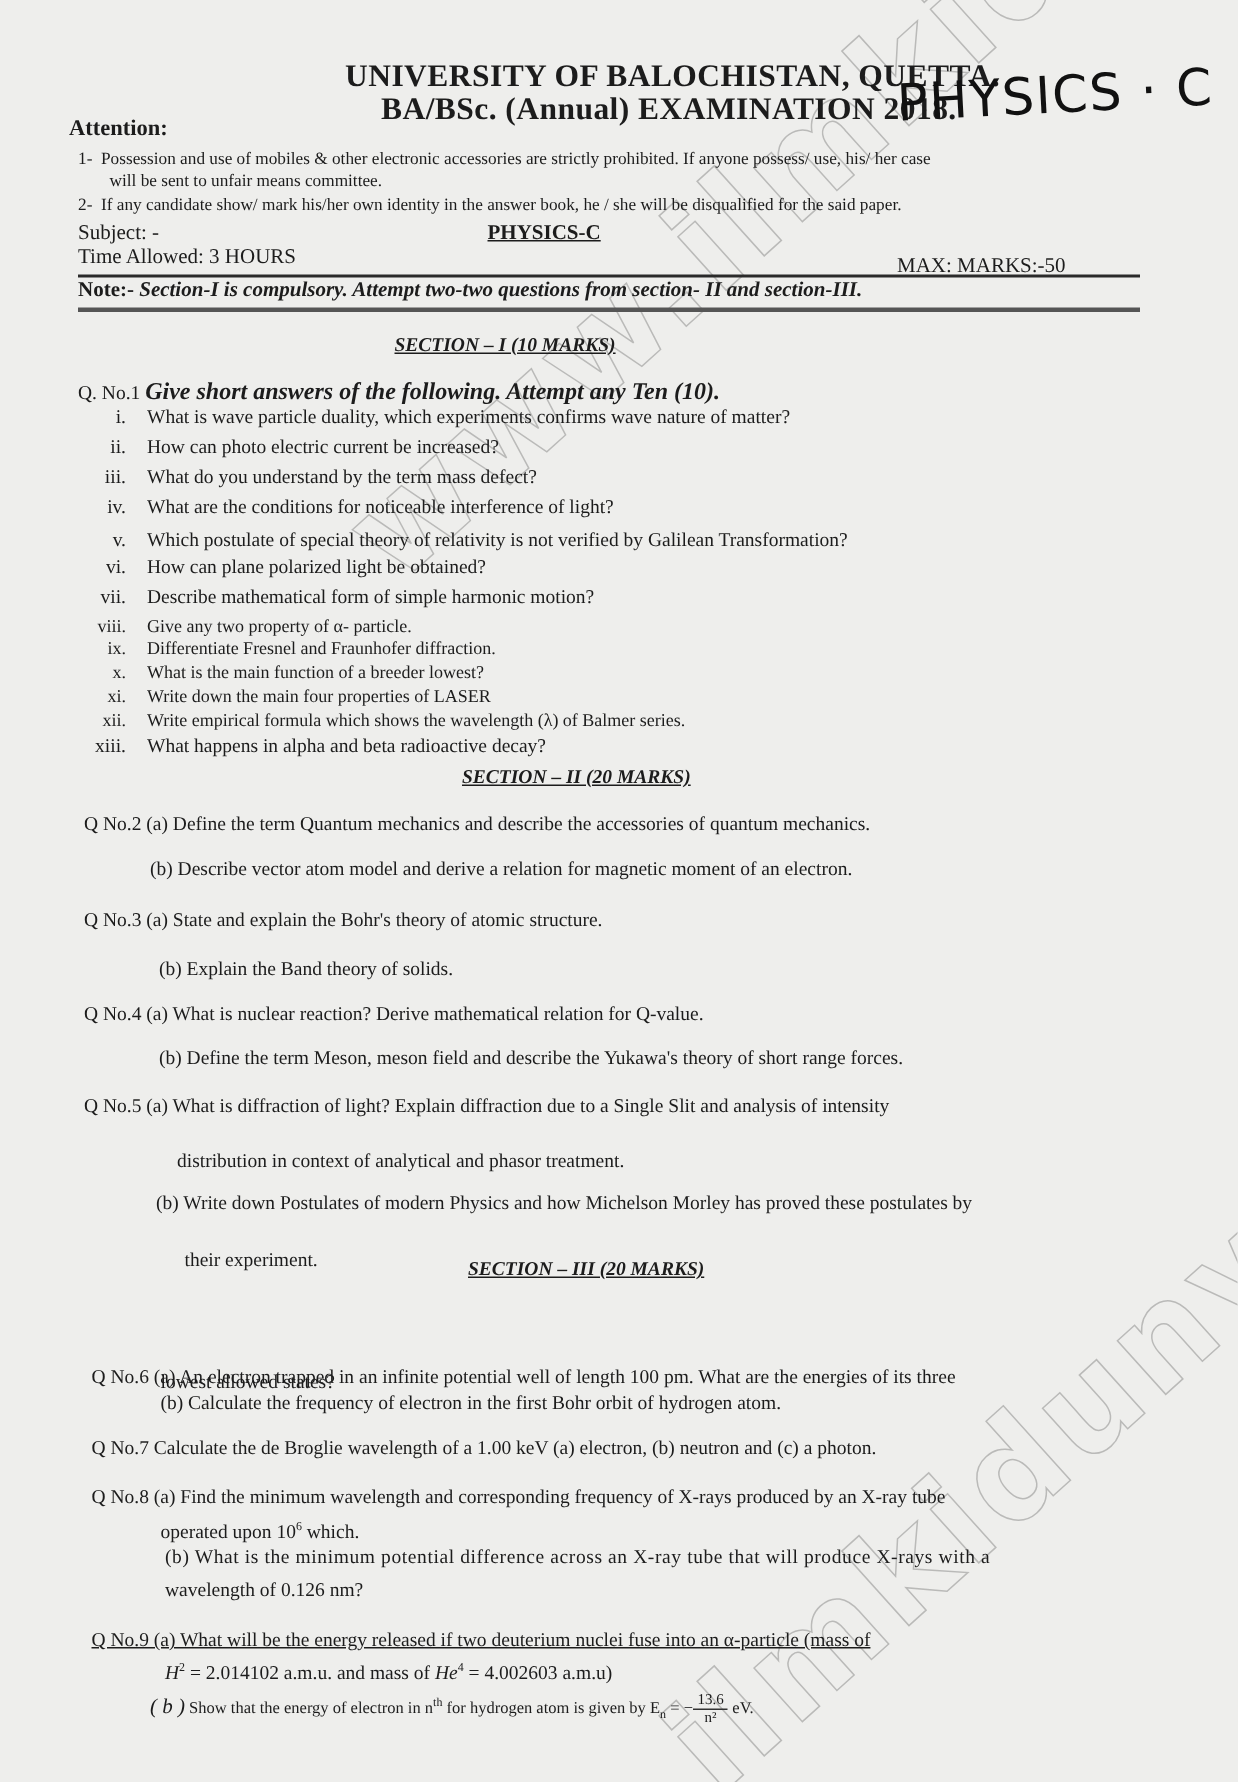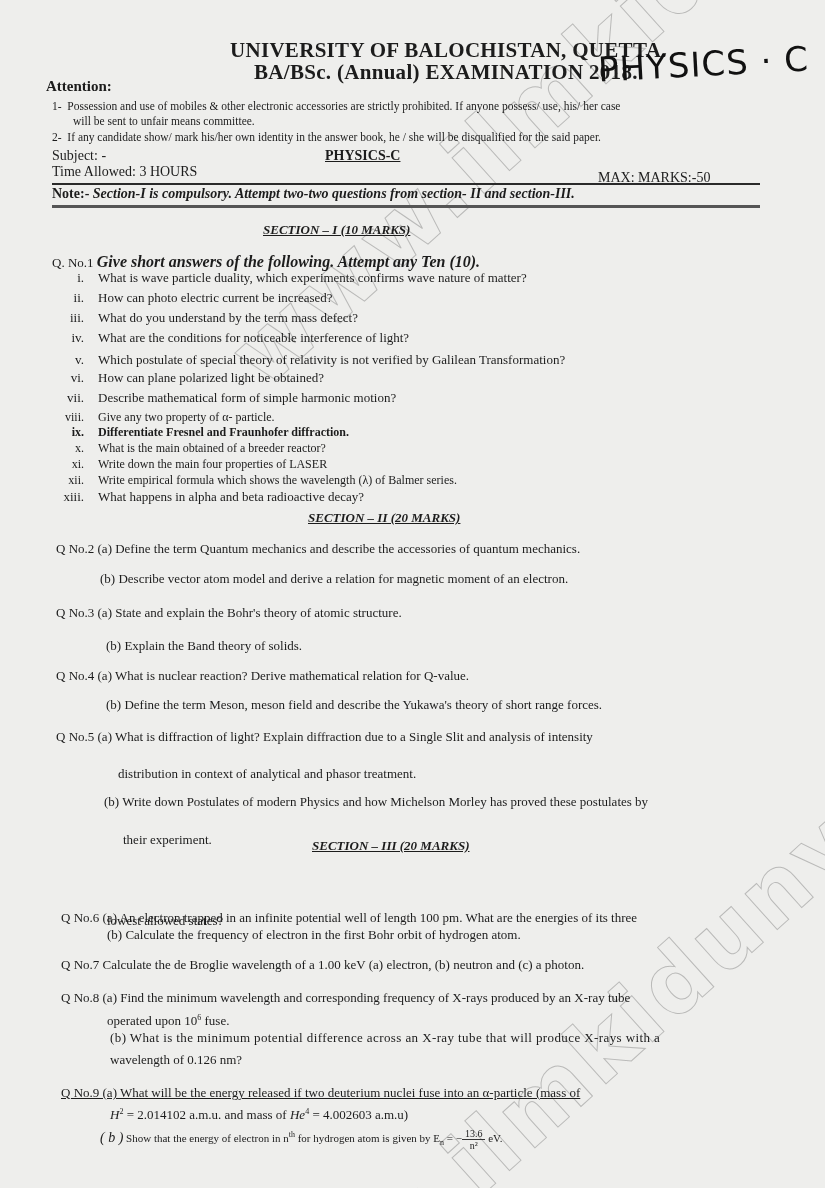--- a/index.html
+++ b/index.html
@@ -65,22 +65,22 @@
 </div>
 
 <div class="abs q" style="left:50px;top:270px;"><span class="num">i.</span><span>What is wave particle duality, which experiments confirms wave nature of matter?</span></div>
 <div class="abs q" style="left:50px;top:290px;"><span class="num">ii.</span><span>How can photo electric current be increased?</span></div>
 <div class="abs q" style="left:50px;top:310px;"><span class="num">iii.</span><span>What do you understand by the term mass defect?</span></div>
 <div class="abs q" style="left:50px;top:330px;"><span class="num">iv.</span><span>What are the conditions for noticeable interference of light?</span></div>
 <div class="abs q" style="left:50px;top:352px;"><span class="num">v.</span><span>Which postulate of special theory of relativity is not verified by Galilean Transformation?</span></div>
 <div class="abs q" style="left:50px;top:370px;"><span class="num">vi.</span><span>How can plane polarized light be obtained?</span></div>
 <div class="abs q" style="left:50px;top:390px;"><span class="num">vii.</span><span>Describe mathematical form of simple harmonic motion?</span></div>
 <div class="abs qs" style="left:50px;top:410px;"><span class="num">viii.</span><span>Give any two property of α- particle.</span></div>
-<div class="abs qs" style="left:50px;top:425px;font-weight:bold;"><span class="num">ix.</span><span>Differentiate Fresnel and Fraunhofer diffraction.</span></div>
-<div class="abs qs" style="left:50px;top:441px;"><span class="num">x.</span><span>What is the main obtained of a breeder reactor?</span></div>
+<div class="abs qs" style="left:50px;top:425px;"><span class="num">ix.</span><span>Differentiate Fresnel and Fraunhofer diffraction.</span></div>
+<div class="abs qs" style="left:50px;top:441px;"><span class="num">x.</span><span>What is the main function of a breeder lowest?</span></div>
 <div class="abs qs" style="left:50px;top:457px;"><span class="num">xi.</span><span>Write down the main four properties of LASER</span></div>
 <div class="abs qs" style="left:50px;top:473px;"><span class="num">xii.</span><span>Write empirical formula which shows the wavelength (λ) of Balmer series.</span></div>
 <div class="abs q" style="left:50px;top:489px;"><span class="num">xiii.</span><span>What happens in alpha and beta radioactive decay?</span></div>
 
 <div class="abs sec" style="left:308px;top:510px;">SECTION – II (20 MARKS)</div>
 <div class="abs q" style="left:56px;top:541px;">Q No.2 (a) Define the term Quantum mechanics and describe the accessories of quantum mechanics.</div>
 <div class="abs q" style="left:100px;top:571px;">(b) Describe vector atom model and derive a relation for magnetic moment of an electron.</div>
 <div class="abs q" style="left:56px;top:605px;">Q No.3 (a) State and explain the Bohr's theory of atomic structure.</div>
 <div class="abs q" style="left:106px;top:638px;">(b) Explain the Band theory of solids.</div>
 <div class="abs q" style="left:56px;top:668px;">Q No.4 (a) What is nuclear reaction? Derive mathematical relation for Q-value.</div>
@@ -90,21 +90,21 @@
 <div class="abs q" style="left:104px;top:794px;">(b) Write down Postulates of modern Physics and how Michelson Morley has proved these postulates by</div>
 <div class="abs q" style="left:123px;top:832px;">their experiment.</div>
 
 <div class="abs sec" style="left:312px;top:838px;">SECTION – III (20 MARKS)</div>
 <div class="abs q" style="left:61px;top:890px;margin-top:20px;">Q No.6 (a) An electron trapped in an infinite potential well of length 100 pm. What are the energies of its three</div>
 <div class="abs q" style="left:107px;top:913px;">lowest allowed states?</div>
 <div class="abs q" style="left:107px;top:927px;">(b) Calculate the frequency of electron in the first Bohr orbit of hydrogen atom.</div>
 <div class="abs q" style="left:61px;top:957px;">Q No.7 Calculate the de Broglie wavelength of a 1.00 keV (a) electron, (b) neutron and (c) a photon.</div>
 <div class="abs q" style="left:61px;top:990px;">Q No.8 (a) Find the minimum wavelength and corresponding frequency of X-rays produced by an X-ray tube</div>
 <div class="abs q" style="left:107px;top:1013px;">
-  <span>operated upon 10</span><sup>6</sup><span> fuse.</span>
+  <span>operated upon 10</span><sup>6</sup><span> which.</span>
 </div>
 <div class="abs q" style="left:110px;top:1030px;letter-spacing:0.4px;">(b) What is the minimum potential difference across an X-ray tube that will produce X-rays with a</div>
 <div class="abs q" style="left:110px;top:1052px;">wavelength of 0.126 nm?</div>
 <div class="abs q" style="left:61px;top:1085px;text-decoration:underline;">Q No.9 (a) What will be the energy released if two deuterium nuclei fuse into an α-particle (mass of</div>
 <div class="abs q" style="left:110px;top:1107px;">
   <span class="i">H</span><sup>2</sup><span> = 2.014102  a.m.u. and mass of  </span><span class="i">He</span><sup>4</sup><span> = 4.002603  a.m.u)</span>
 </div>
 <div class="abs" style="left:100px;top:1128px;font-size:11px;">
   <span style="font-size:14px;" class="i">( b )</span>
   <span>Show that the energy of electron in n</span><sup>th</sup><span> for hydrogen atom is given by  E</span><sub style="font-size:8px;">n</sub><span> = −</span><span class="frac"><span class="top">13.6</span><span>n²</span></span><span> eV.</span>

